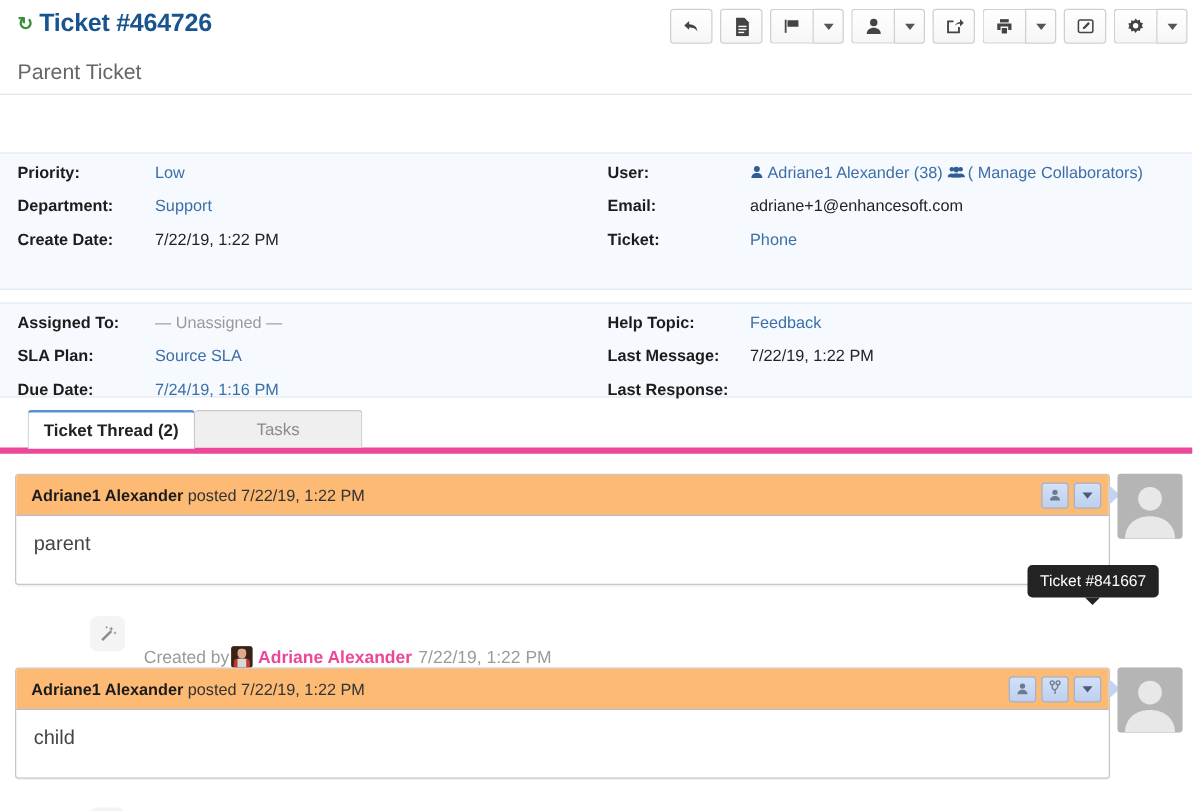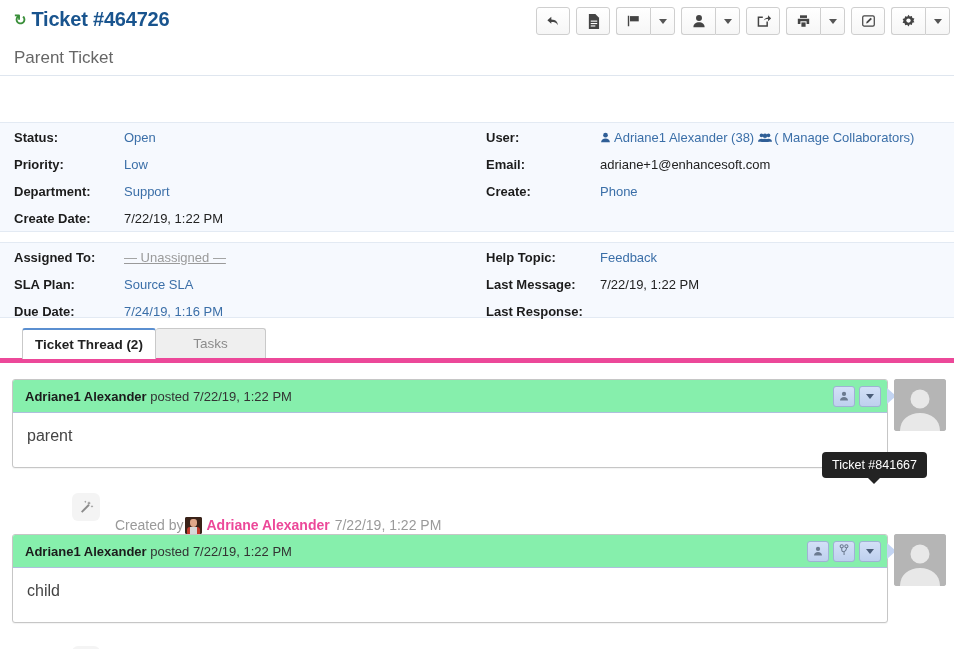--- a/index.html
+++ b/index.html
@@ -129,21 +129,21 @@
   .info-value {
     font-size: 13px;
     color: #222;
     white-space: nowrap;
   }
   .info-value a, .link {
     color: #3b6fa8;
     text-decoration: none;
     cursor: pointer;
   }
-  .unassigned { color: #9a9a9a; text-decoration: underline; }
+  .unassigned { color: #9a9a9a; }
   .icon-person-sm, .icon-group-sm {
     display: inline-block;
     vertical-align: -1px;
     margin-right: 3px;
   }
   .icon-group-sm { margin-left: 4px; margin-right: 2px;}
 
   
   .tabstrip {
     position: relative;
@@ -173,21 +173,21 @@
     color: #222222;
     font-weight: bold;
     width: 134px;
     border-top: 2px solid #5b8fd0;
     margin-bottom: -1px;
     height: 31px;
   }
   .tab.inactive {
     background: #efefef;
     color: #8b8b8b;
-    width: 110px;
+    width: 134px;
     border-left: none;
   }
 
   
   .thread {
     position: relative;
     padding-top: 16px;
   }
 
   .msg-wrap {
@@ -198,21 +198,21 @@
   .msg {
     width: 876px;
     border: 1px solid #c6c6c6;
     border-radius: 3px;
     background: #ffffff;
     box-sizing: border-box;
     box-shadow: 0 1px 1px rgba(0,0,0,0.05);
     position: relative;
   }
   .msg-head {
-    background: #86efac;
+    background: #fdba74;
     border-bottom: 1px solid #aebfdd;
     height: 32px;
     display: flex;
     align-items: center;
     padding: 0 6px 0 12px;
     position: relative;
     border-radius: 2px 2px 0 0;
   }
   .msg-head-text {
     font-size: 13px;
@@ -462,24 +462,20 @@
   </div>
 
   <div class="sub-title">Parent Ticket</div>
   <div class="header-rule"></div>
 </div>
 
 <div class="info-panel" id="panel-primary">
   <div class="info-cols">
     <div class="info-col left">
 
-      <div class="info-row">
-        <span class="info-label">Status:</span>
-        <span class="info-value link">Open</span>
-      </div>
 
       <div class="info-row">
         <span class="info-label">Priority:</span>
         <span class="info-value link">Low</span>
       </div>
 
       <div class="info-row">
         <span class="info-label">Department:</span>
         <span class="info-value link">Support</span>
       </div>
@@ -512,21 +508,21 @@
           </span><span class="link">( Manage Collaborators)</span>
         </span>
       </div>
 
       <div class="info-row">
         <span class="info-label">Email:</span>
         <span class="info-value">adriane+1@enhancesoft.com</span>
       </div>
 
       <div class="info-row">
-        <span class="info-label">Create:</span>
+        <span class="info-label">Ticket:</span>
         <span class="info-value link">Phone</span>
       </div>
 
     </div>
   </div>
 </div>
 
 <div class="info-panel" id="panel-secondary">
   <div class="info-cols">
     <div class="info-col left">

